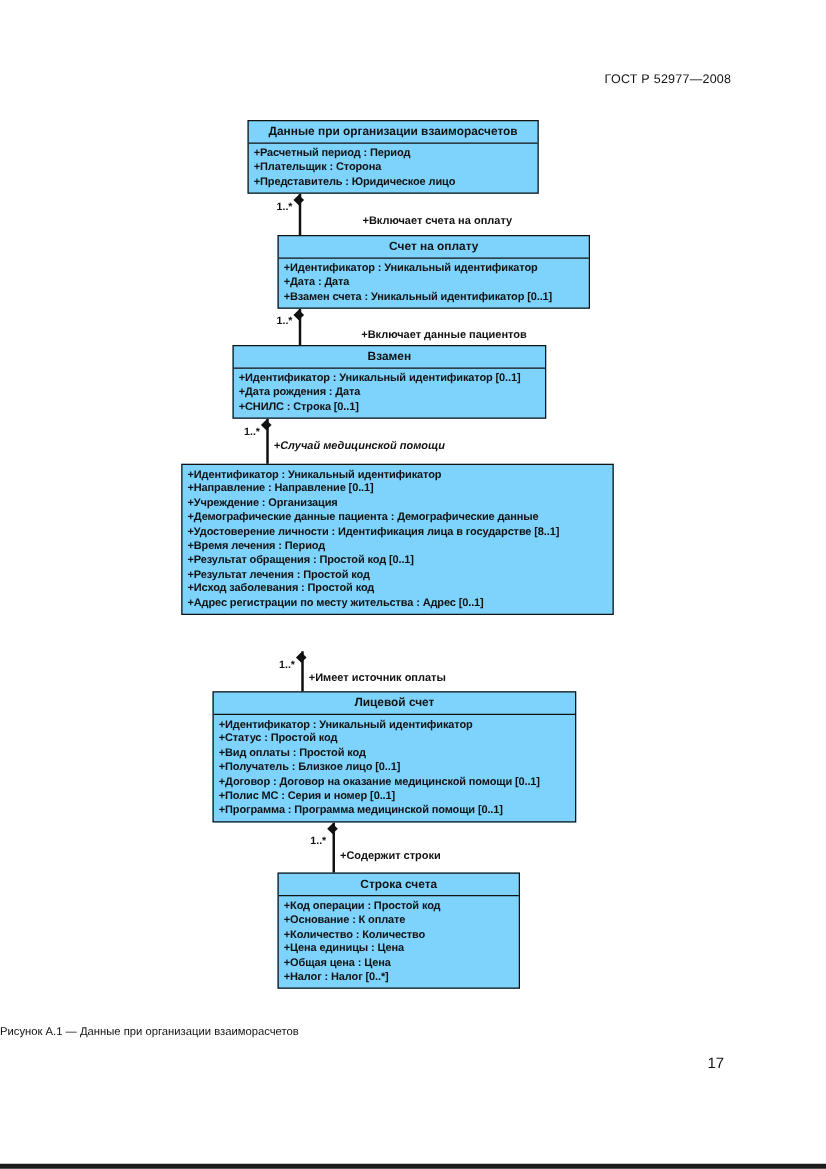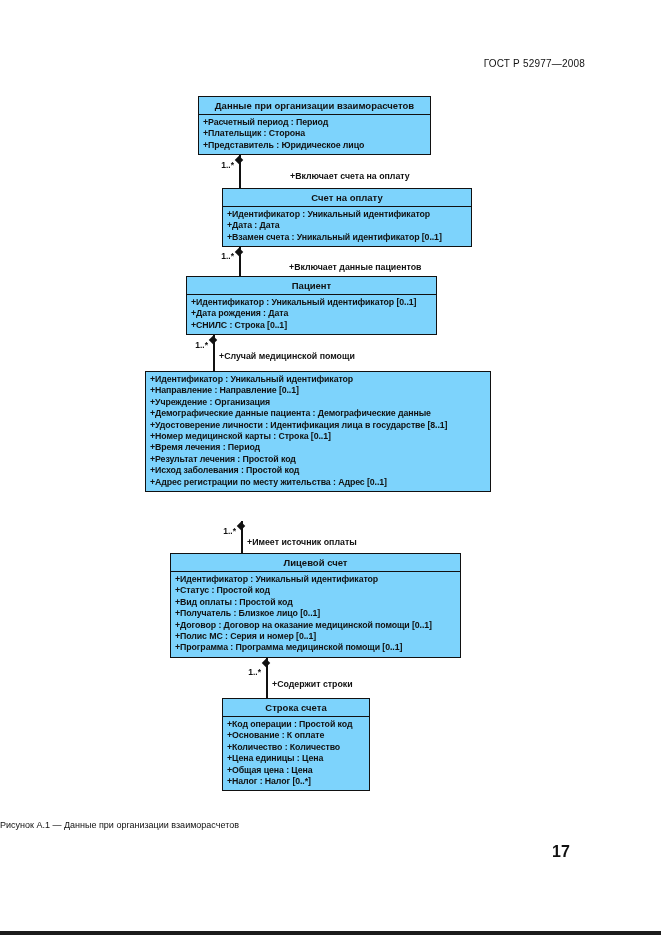--- a/index.html
+++ b/index.html
@@ -32,57 +32,57 @@
   .attr-line {
     font-size: 8.8px; font-weight: bold; line-height: 11.4px;
     white-space: nowrap; letter-spacing: -0.1px;
   }
 
   .box-0 { left: 198px; top: 96px;  width: 233px; }
   .box-1 { left: 186px; top: 188px; width: 250px; margin-left: 36px; }
   .box-2 { left: 186px; top: 276px; width: 251px; }
   .box-3 { left: 145px; top: 371px; width: 346px; }
   .box-4 { left: 170px; top: 553px; width: 291px; }
-  .box-5 { left: 222px; top: 698px; width: 148px; }
+  .box-5 { left: 222px; top: 698px; width: 194px; }
 
   .connector-line { position: absolute; width: 1.5px; background: #111; z-index: 1; }
   .diamond { position: absolute; width: 6px; height: 6px; background: #111; transform: rotate(45deg); z-index: 3; }
   .mult  { position: absolute; font-size: 8.5px; font-weight: bold; width: 26px; text-align: right; z-index: 3; }
   .assoc { position: absolute; font-size: 8.8px; font-weight: bold; white-space: nowrap; z-index: 3; }
 
   .c0l { left: 239px; top: 155px; height: 35px; }
   .c0d { left: 236px; top: 157px; }
   .c0m { left: 208px; top: 160px; }
   .c0a { left: 245px; top: 171px; margin-left: 45px; }
 
   .c1l { left: 239px; top: 247px; height: 31px; }
   .c1d { left: 236px; top: 249px; }
   .c1m { left: 208px; top: 251px; }
   .c1a { left: 245px; top: 262px; margin-left: 44px; }
 
   .c2l { left: 213px; top: 335px; height: 38px; }
   .c2d { left: 210px; top: 337px; }
   .c2m { left: 182px; top: 340px; }
-  .c2a { left: 219px; top: 351px; }
+  .c2a { left: 219px; top: 351px; font-style: italic; }
 
   .c3l { left: 241px; top: 521px; height: 34px; }
   .c3d { left: 238px; top: 523px; }
   .c3m { left: 210px; top: 526px; }
   .c3a { left: 247px; top: 537px; }
 
   .c4l { left: 266px; top: 658px; height: 42px; }
   .c4d { left: 263px; top: 660px; }
   .c4m { left: 235px; top: 667px; }
   .c4a { left: 272px; top: 679px; }
 
   .caption {
     position: absolute; top: 820px; left: 0; width: 661px;
     font-size: 9px; color: #111;
   }
-  .page-number { position: absolute; top: 843px; left: 552px; font-size: 16px; font-weight: bold; }
+  .page-number { position: absolute; top: 843px; left: 566px; font-size: 12px; }
   .scan-edge-bottom { position: absolute; bottom: 0; left: 0; width: 100%; height: 4px; background: #1c1c1c; }
 </style>
 </head>
 <body>
 
 <div class="page">
 
   <div class="doc-header">ГОСТ Р 52977—2008</div>
 
   <div class="connector-line c0l"></div>
@@ -122,37 +122,37 @@
   <div class="uml-class box-1">
     <div class="uml-title">Счет на оплату</div>
     <div class="uml-attrs">
         <div class="attr-line">+Идентификатор : Уникальный идентификатор</div>
         <div class="attr-line">+Дата : Дата</div>
         <div class="attr-line">+Взамен счета : Уникальный идентификатор [0..1]</div>
       </div>
   </div>
 
   <div class="uml-class box-2">
-    <div class="uml-title">Пациент</div>
+    <div class="uml-title">Взамен</div>
     <div class="uml-attrs">
         <div class="attr-line">+Идентификатор : Уникальный идентификатор [0..1]</div>
         <div class="attr-line">+Дата рождения : Дата</div>
         <div class="attr-line">+СНИЛС : Строка [0..1]</div>
       </div>
   </div>
 
   <div class="uml-class box-3">
     <div class="uml-attrs">
         <div class="attr-line">+Идентификатор : Уникальный идентификатор</div>
         <div class="attr-line">+Направление : Направление [0..1]</div>
         <div class="attr-line">+Учреждение : Организация</div>
         <div class="attr-line">+Демографические данные пациента : Демографические данные</div>
         <div class="attr-line">+Удостоверение личности : Идентификация лица в государстве [8..1]</div>
-        <div class="attr-line">+Номер медицинской карты : Строка [0..1]</div>
         <div class="attr-line">+Время лечения : Период</div>
+        <div class="attr-line">+Результат обращения : Простой код [0..1]</div>
         <div class="attr-line">+Результат лечения : Простой код</div>
         <div class="attr-line">+Исход заболевания : Простой код</div>
         <div class="attr-line">+Адрес регистрации по месту жительства : Адрес [0..1]</div>
       </div>
   </div>
 
   <div class="uml-class box-4">
     <div class="uml-title">Лицевой счет</div>
     <div class="uml-attrs">
         <div class="attr-line">+Идентификатор : Уникальный идентификатор</div>

